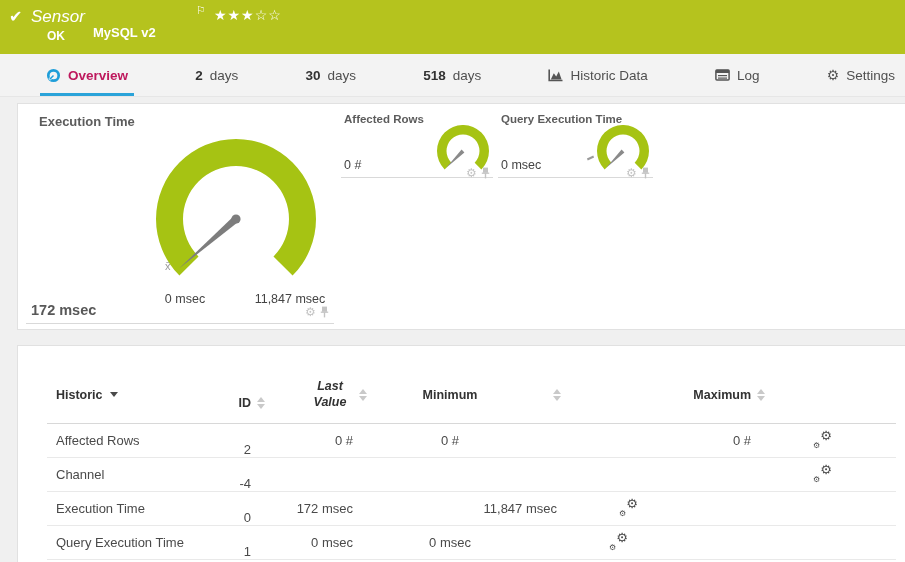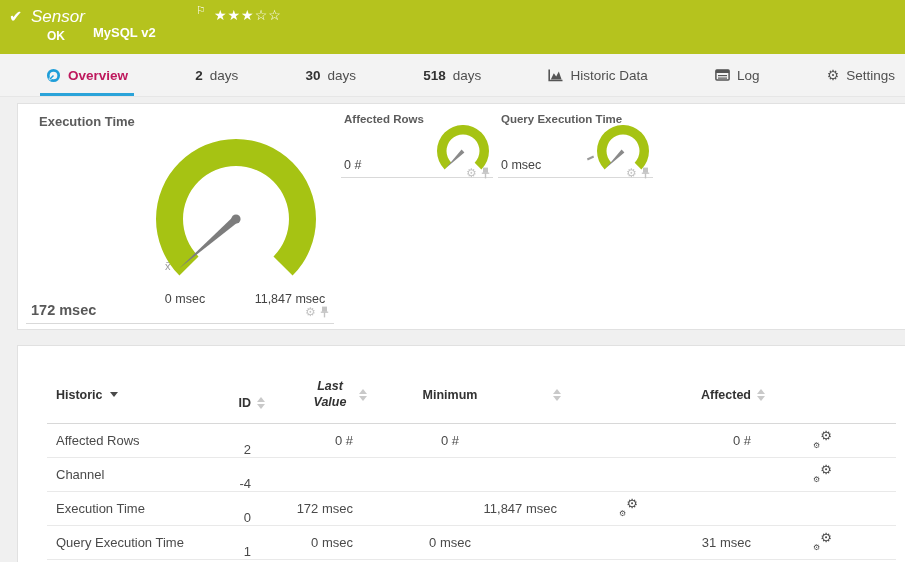--- a/index.html
+++ b/index.html
@@ -225,21 +225,21 @@
           </span>
       </div>
       <div class="c-min hcell">
         <span>Minimum</span>
         <span class="sort">
             <i class="up"></i>
             <i class="dn"></i>
           </span>
       </div>
       <div class="c-max hcell">
-        <span>Affected</span>
+        <span>Maximum</span>
         <span class="sort">
             <i class="up"></i>
             <i class="dn"></i>
           </span>
       </div>
       <div class="c-set"></div>
     </div>
 
     <div class="trow">
       <div class="c-ch">Affected Rows</div>
@@ -265,18 +265,17 @@
       <div class="c-last">172 msec</div>
       <div class="c-max">11,847 msec</div>
       <div class="c-set"><span class="chset"><span class="big">⚙</span><span class="sml">⚙</span></span></div>
     </div>
 
     <div class="trow">
       <div class="c-ch">Query Execution Time</div>
       <div class="c-id">1</div>
       <div class="c-last">0 msec</div>
       <div class="c-min">0 msec</div>
-      <div class="c-max">31 msec</div>
       <div class="c-set"><span class="chset"><span class="big">⚙</span><span class="sml">⚙</span></span></div>
     </div>
 
   </div>
 </div>
 
 </body></html>

